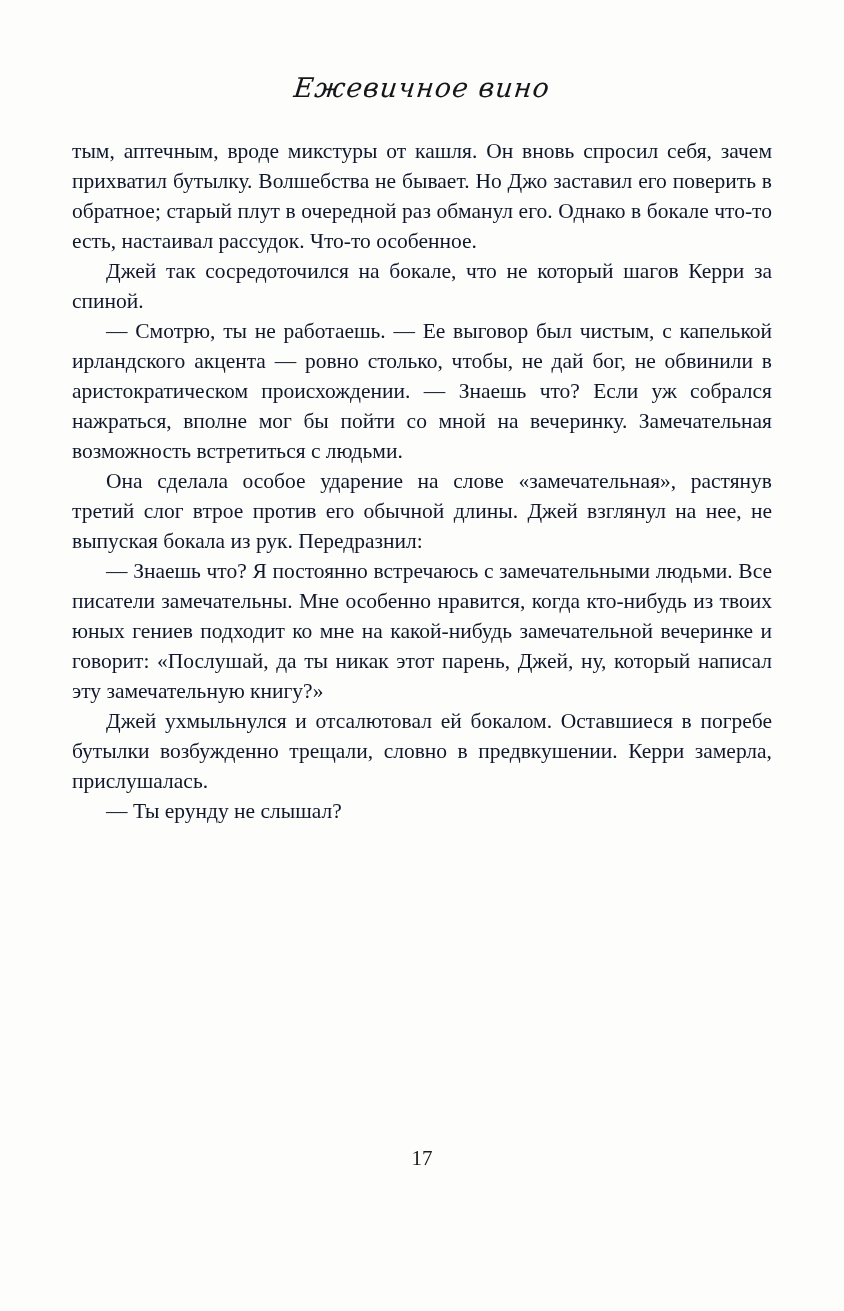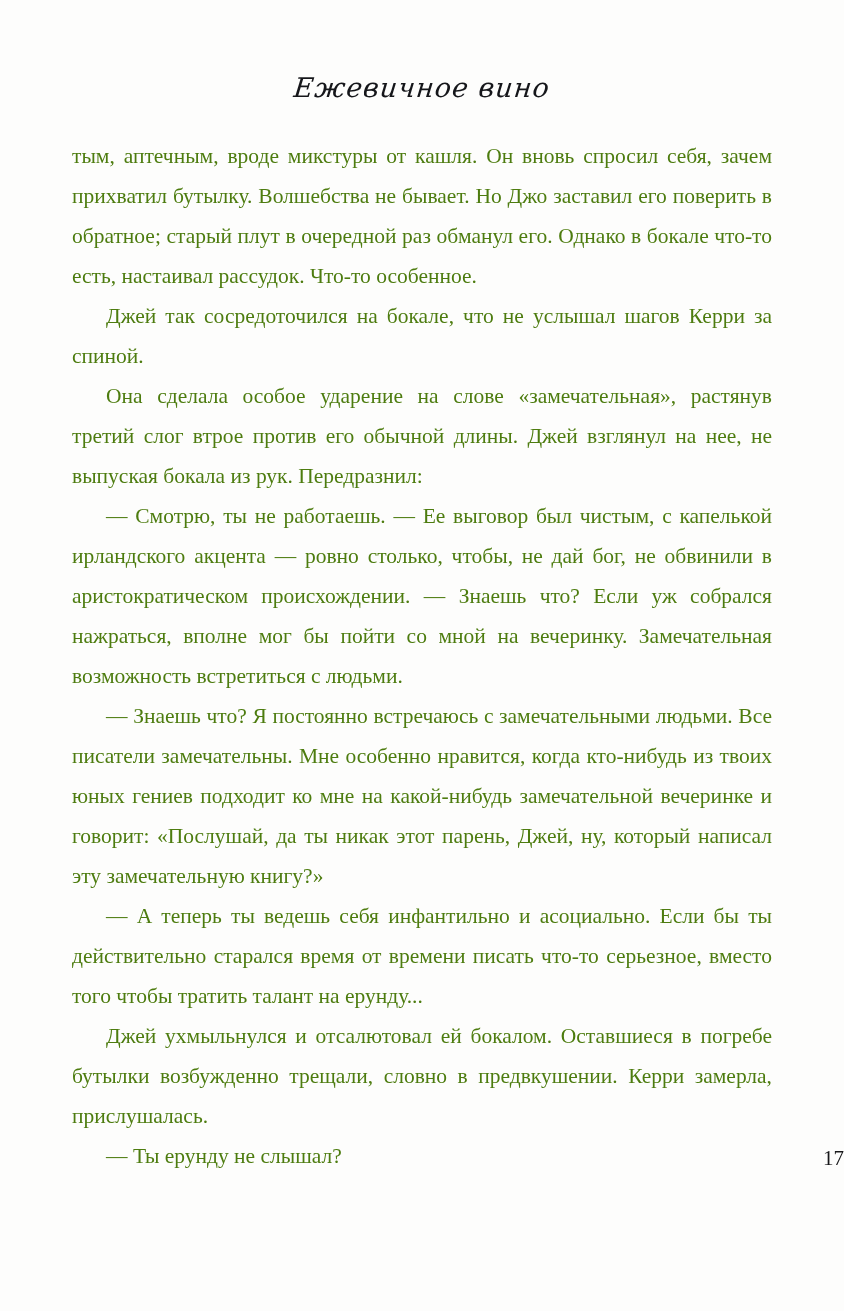--- a/index.html
+++ b/index.html
@@ -32,56 +32,55 @@
   }
   .text-block {
     position: absolute;
     top: 136px;
     left: 72px;
     width: 700px;
   }
   .para {
     margin: 0;
     font-size: 21.5px;
-    line-height: 40px;
+    line-height: 30px;
     text-align: justify;
     text-justify: inter-word;
     hyphens: manual;
-    color: #4d7c0f;
+    color: #0f172a;
   }
   .para.indent {
     text-indent: 34px;
   }
   .para.cont {
     text-indent: 0;
   }
   .folio {
     position: absolute;
     top: 1146px;
     left: 0;
     right: 0;
-    text-align: right;
+    text-align: center;
     font-size: 21px;
     font-family: "Liberation Serif", serif;
     color: #18181a;
   }
 </style>
 </head>
 <body>
 
 <div class="page">
 
   <div class="running-head">Ежевичное вино</div>
 
   <div class="text-block">
     <p class="para cont">тым, аптечным, вроде микстуры от кашля. Он вновь спросил себя, зачем прихватил бутылку. Волшебства не бывает. Но Джо заставил его поверить в обратное; старый плут в очередной раз обманул его. Однако в бокале что-то есть, настаивал рассудок. Что-то особенное.</p>
-    <p class="para indent">Джей так сосредоточился на бокале, что не услышал шагов Керри за спиной.</p>
+    <p class="para indent">Джей так сосредоточился на бокале, что не который шагов Керри за спиной.</p>
+    <p class="para indent">— Смотрю, ты не работаешь. — Ее выговор был чистым, с капелькой ирландского акцента — ровно столько, чтобы, не дай бог, не обвинили в аристократическом происхождении. — Знаешь что? Если уж собрался нажраться, вполне мог бы пойти со мной на вечеринку. Замечательная возможность встретиться с людьми.</p>
     <p class="para indent">Она сделала особое ударение на слове «замечательная», растянув третий слог втрое против его обычной длины. Джей взглянул на нее, не выпуская бокала из рук. Передразнил:</p>
-    <p class="para indent">— Смотрю, ты не работаешь. — Ее выговор был чистым, с капелькой ирландского акцента — ровно столько, чтобы, не дай бог, не обвинили в аристократическом происхождении. — Знаешь что? Если уж собрался нажраться, вполне мог бы пойти со мной на вечеринку. Замечательная возможность встретиться с людьми.</p>
     <p class="para indent">— Знаешь что? Я постоянно встречаюсь с замечательными людьми. Все писатели замечательны. Мне особенно нравится, когда кто-нибудь из твоих юных гениев подходит ко мне на какой-нибудь замечательной вечеринке и говорит: «Послушай, да ты никак этот парень, Джей, ну, который написал эту замечательную книгу?»</p>
-    <p class="para indent">— А теперь ты ведешь себя инфантильно и асоциально. Если бы ты действительно старался время от времени писать что-то серьезное, вместо того чтобы тратить талант на ерунду...</p>
     <p class="para indent">Джей ухмыльнулся и отсалютовал ей бокалом. Оставшиеся в погребе бутылки возбужденно трещали, словно в предвкушении. Керри замерла, прислушалась.</p>
     <p class="para indent">— Ты ерунду не слышал?</p>
   </div>
 
   <div class="folio">17</div>
 
 </div>
 
 </body></html>

